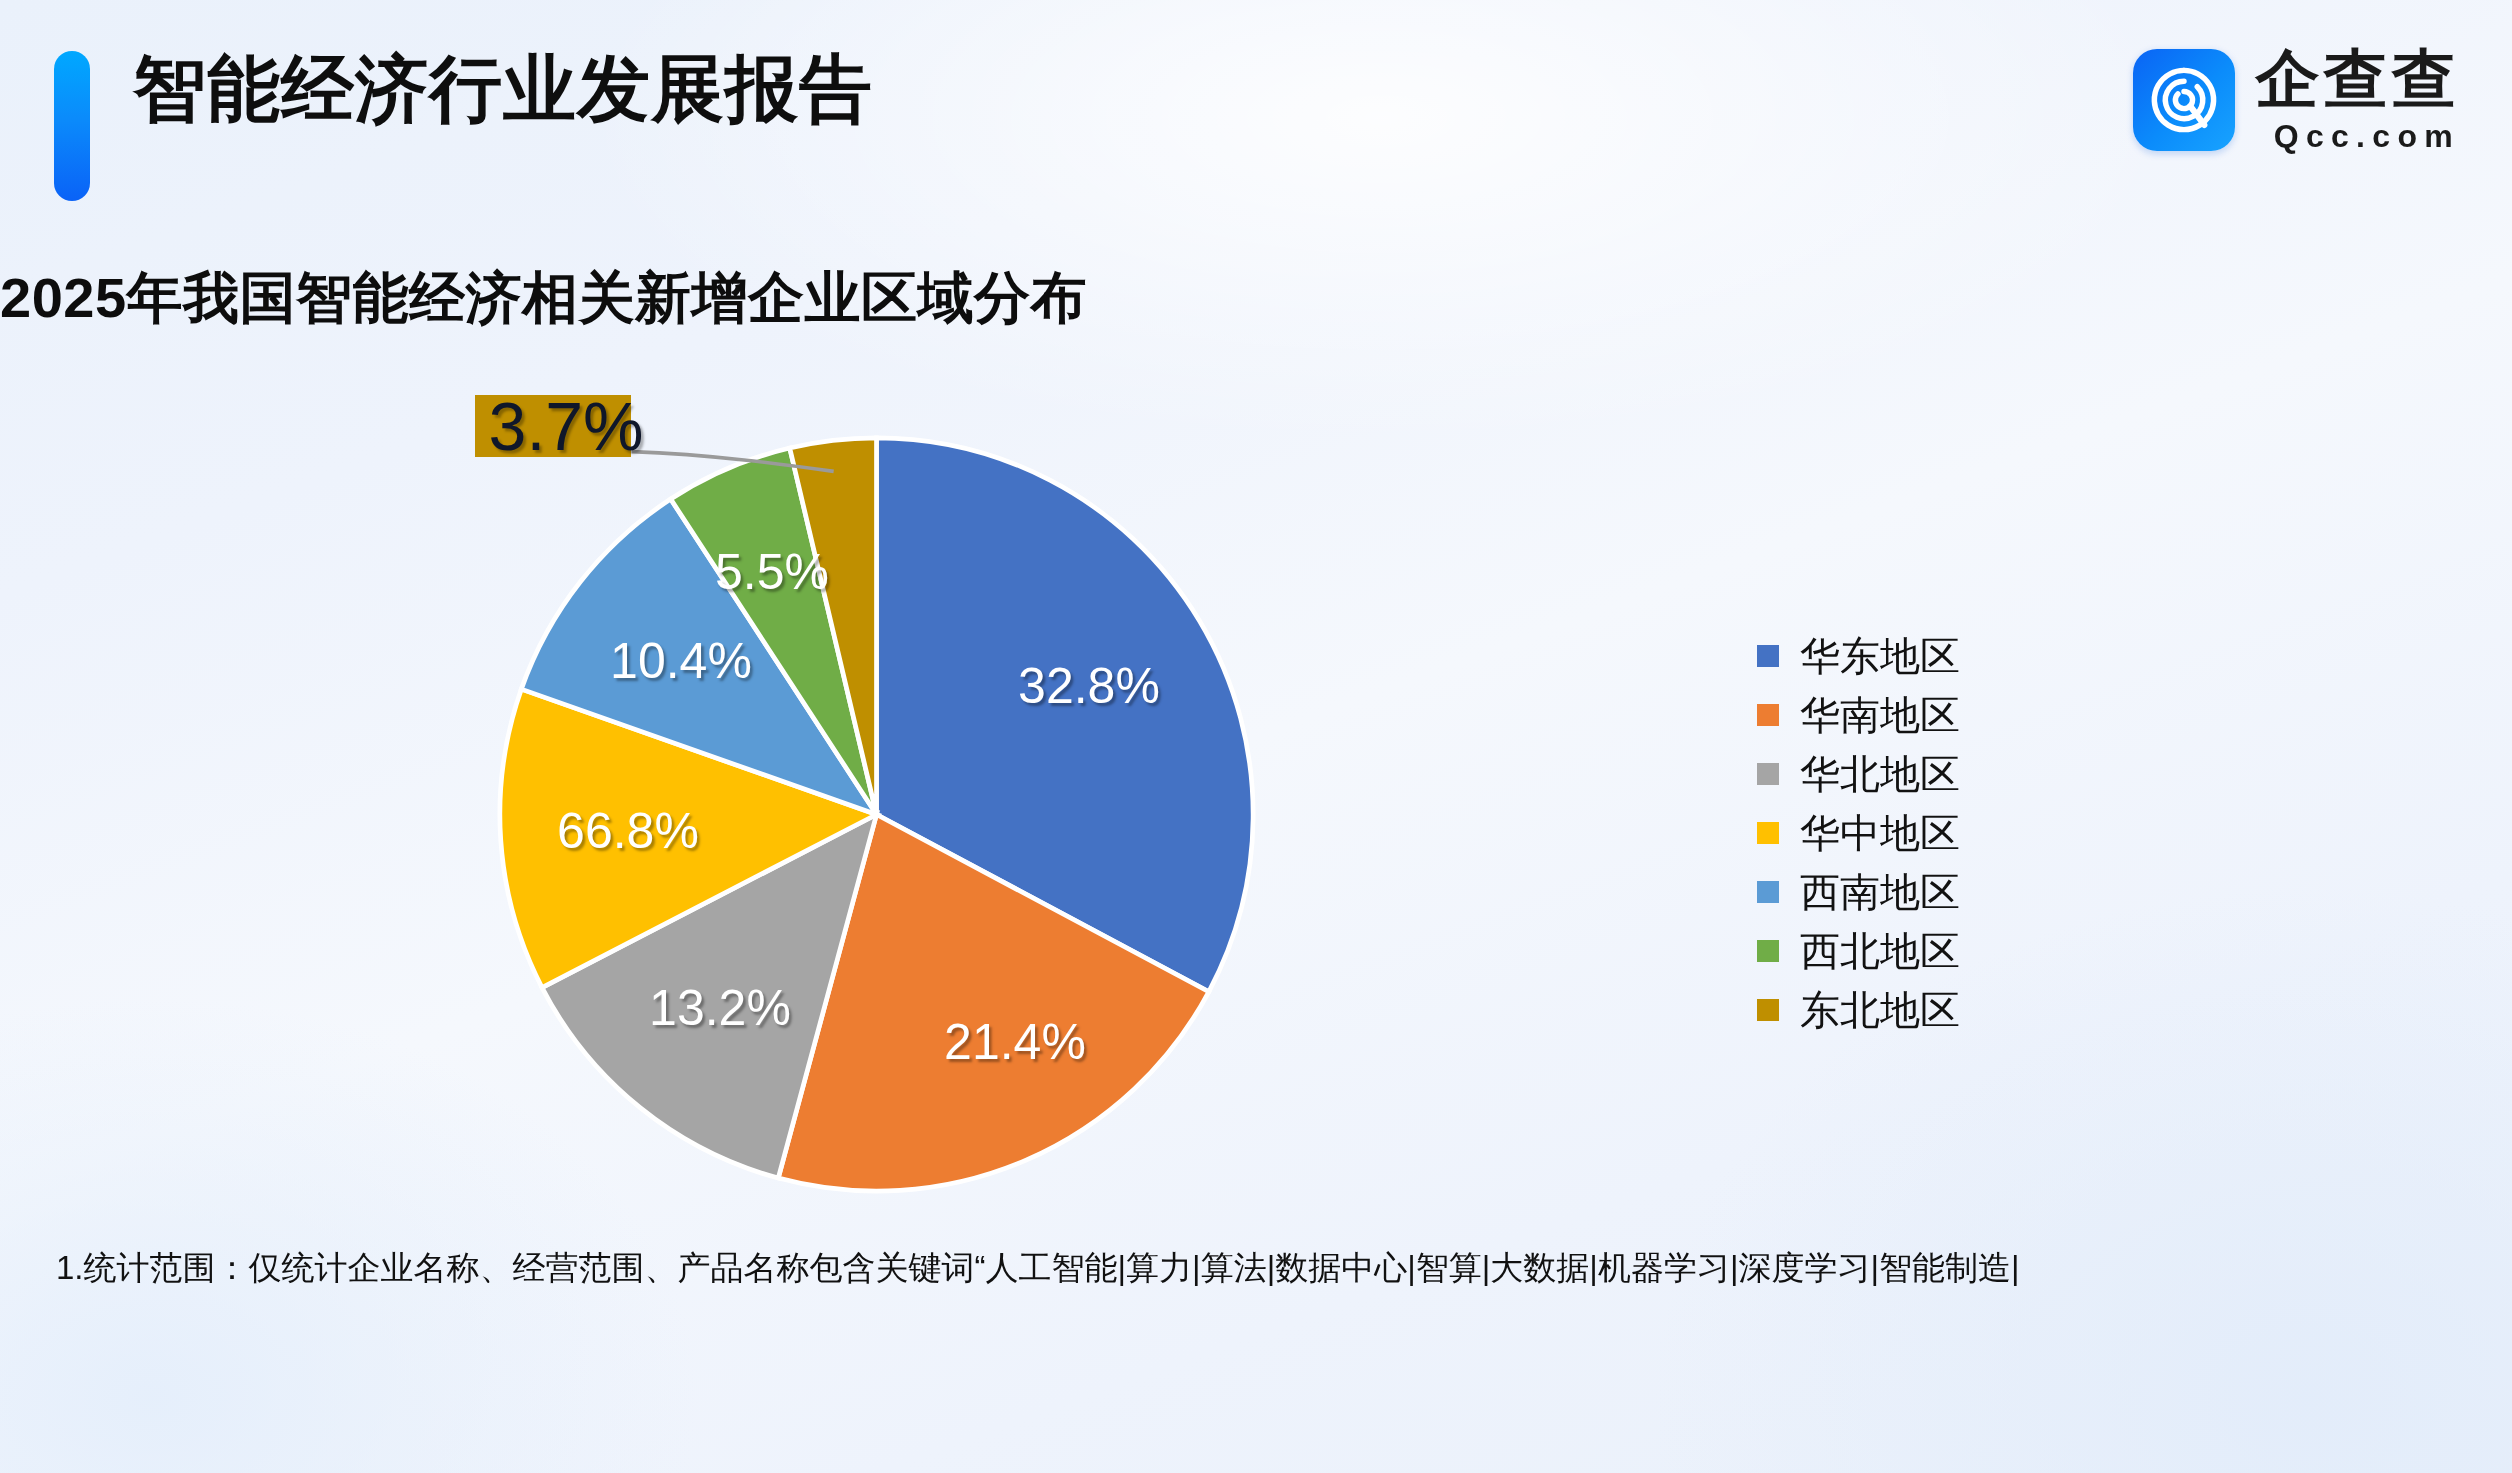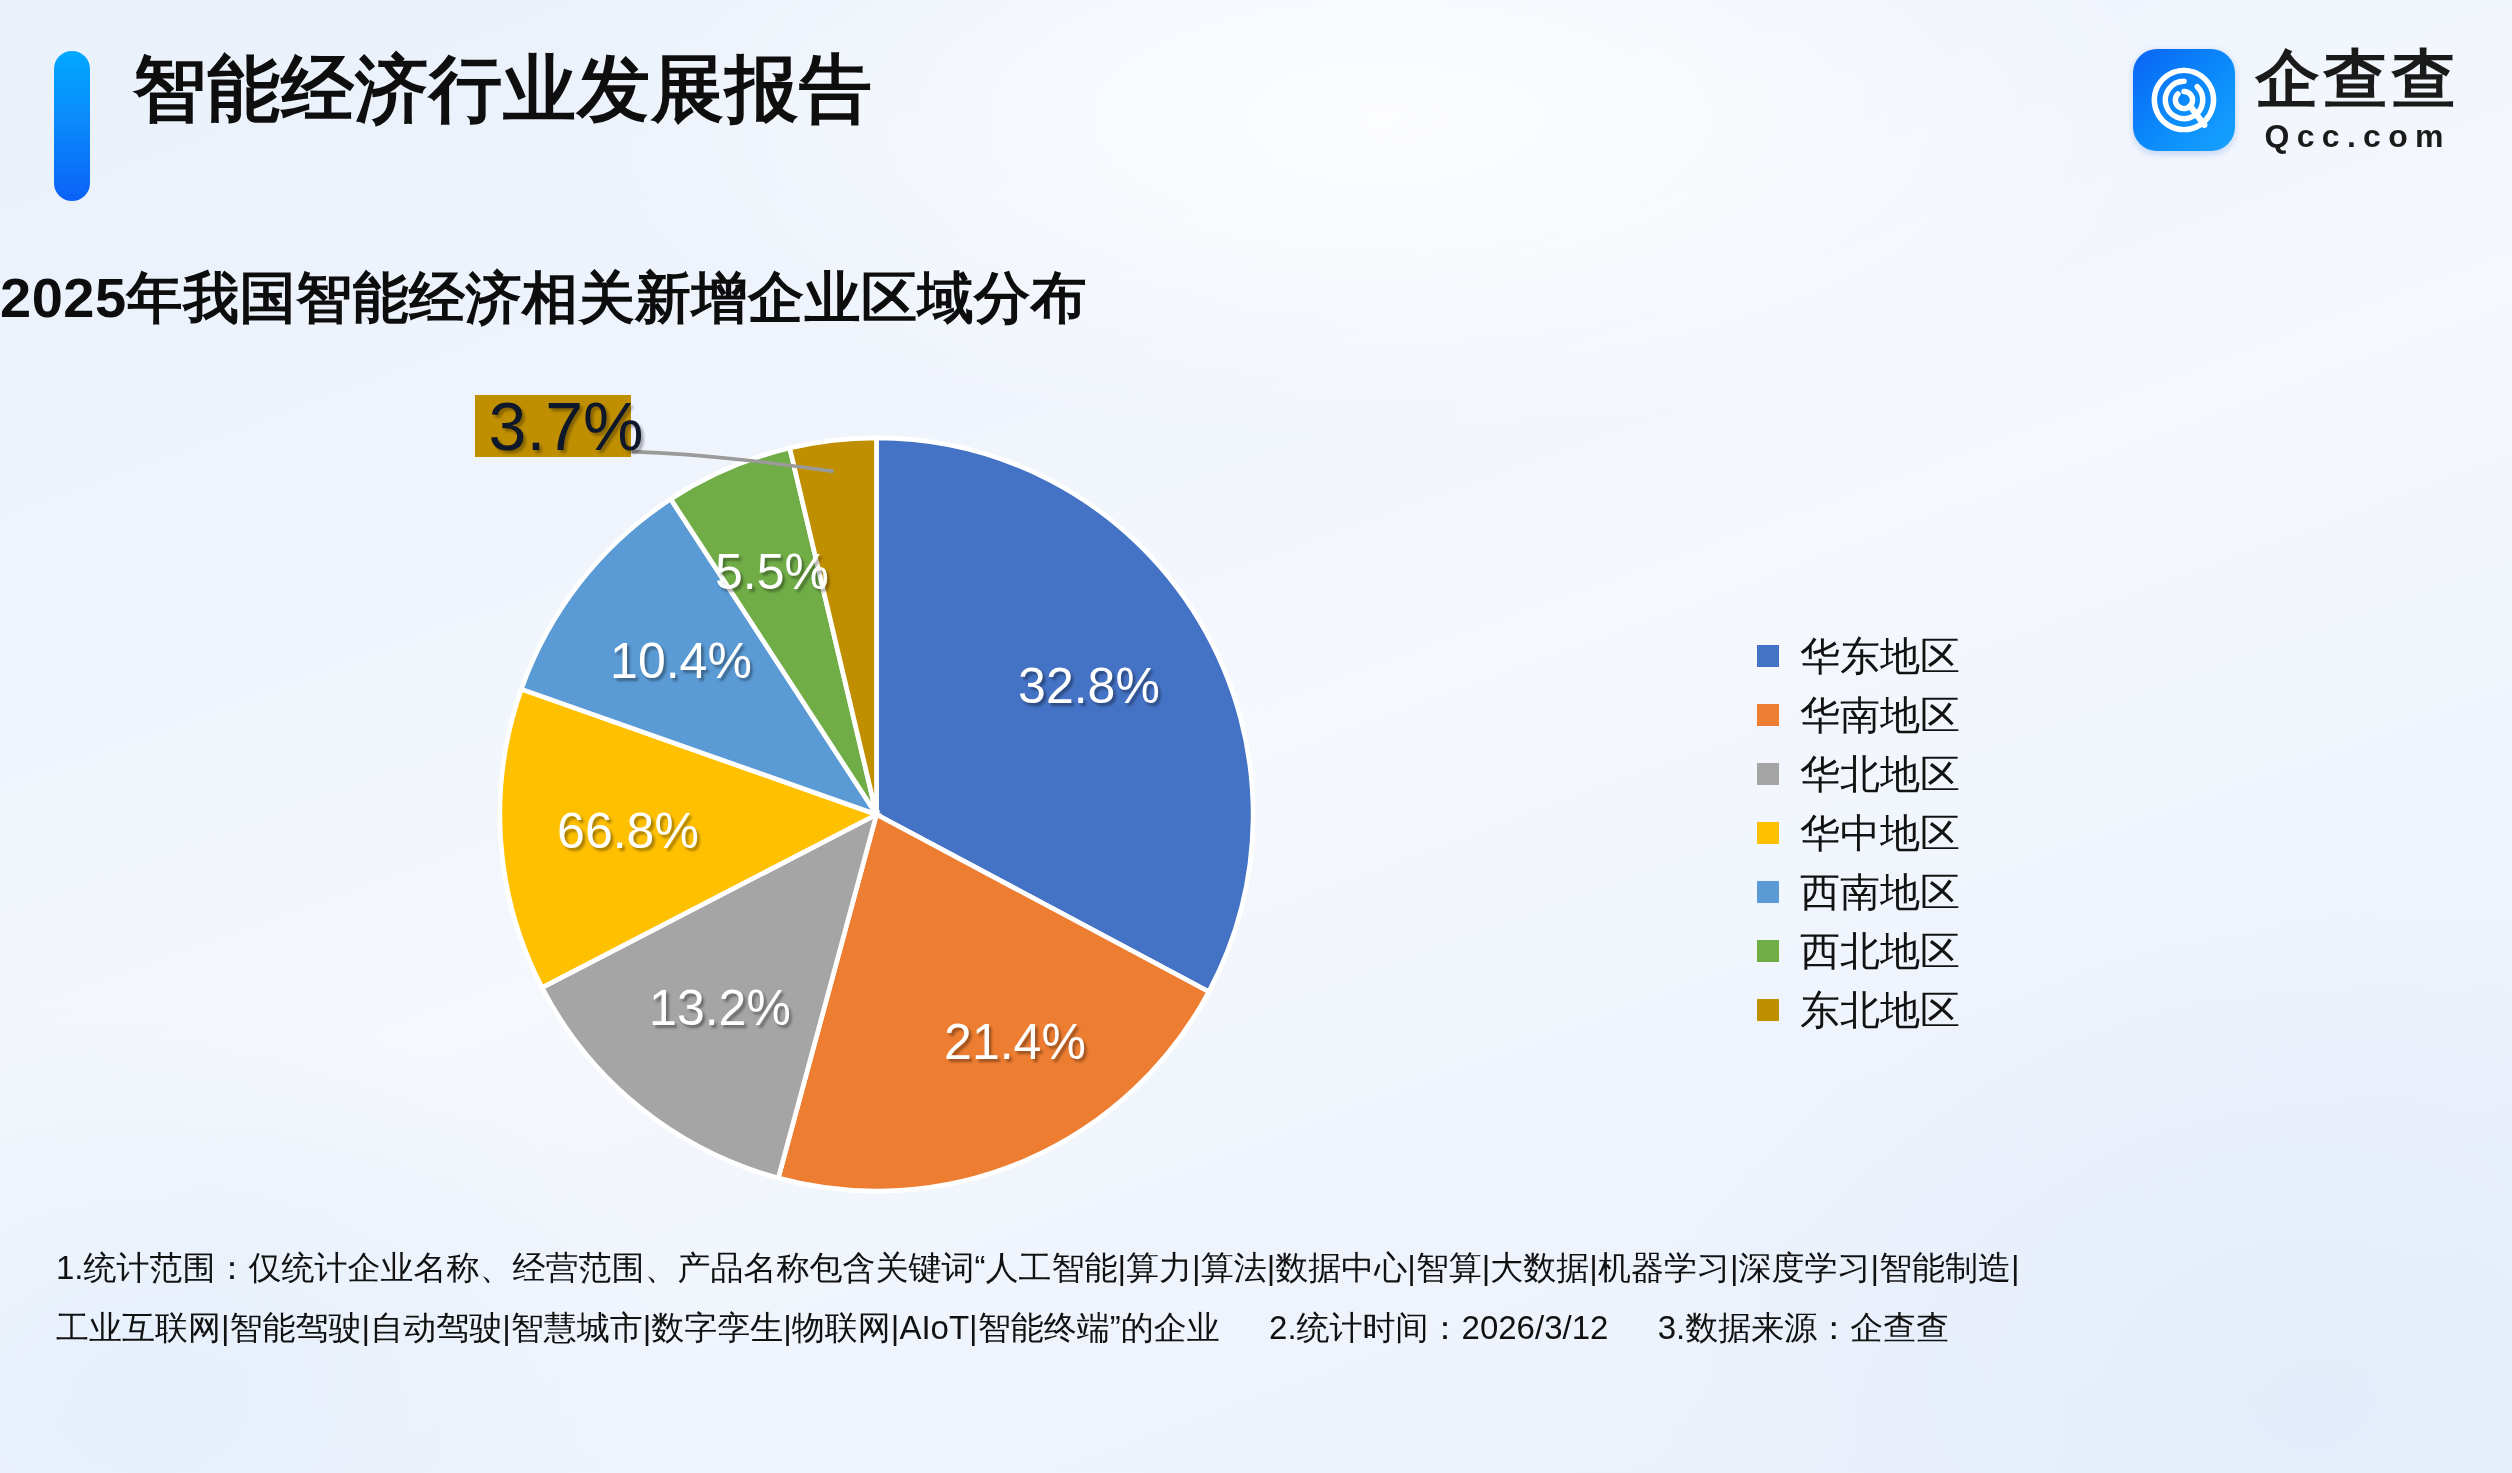--- a/index.html
+++ b/index.html
@@ -33,21 +33,21 @@
   }
 
   
   .brand { position:absolute; right:52px; top:47px; display:flex; align-items:center; gap:20px; }
   .brand-mark {
     width:102px; height:102px; border-radius:24px;
     background: linear-gradient(135deg, #0a64f5 0%, #0b8cfb 55%, #18a3ff 100%);
     display:flex; align-items:center; justify-content:center;
     box-shadow: 0 2.1px 7.3px rgba(10,90,220,0.22);
   }
-  .brand-text { display:flex; flex-direction:column; align-items:center; gap:9px; }
+  .brand-text { display:flex; flex-direction:column; align-items:flex-end; gap:9px; }
   .brand-cn { font-size:64px; font-weight:bold; color:#1a1a1a; letter-spacing:4.2px; line-height:1; }
   .brand-en { font-size:32px; font-weight:bold; color:#1a1a1a; letter-spacing:7.3px; line-height:1; }
 
   
   .chart-title {
     position:absolute; left:0; top:261px; width:2512px;
     text-align:left; font-size:56px; font-weight:bold; color:#0d0d0d;
     letter-spacing:0.5px;
   }
   .pie-wrap { position:absolute; left:497px; top:435px; width:759px; height:759px; }
@@ -160,21 +160,14 @@
       <span class="legend-label">西北地区</span>
     </div>
     <div class="legend-row">
       <span class="legend-swatch" style="background: rgb(191, 143, 0);"></span>
       <span class="legend-label">东北地区</span>
     </div>
   </div>
 
 <div class="notes">
   <div class="notes-line">1.统计范围：仅统计企业名称、经营范围、产品名称包含关键词“人工智能|算力|算法|数据中心|智算|大数据|机器学习|深度学习|智能制造|</div>
-  <div class="notes-line">
-    <span>工业互联网|智能驾驶|自动驾驶|智慧城市|数字孪生|物联网|AIoT|智能终端”的企业</span>
-    <span class="gap-s"></span>
-    <span>2.统计时间：2026/3/12</span>
-    <span class="gap-s"></span>
-    <span>3.数据来源：企查查</span>
-  </div>
 </div>
 
 
 </body></html>

